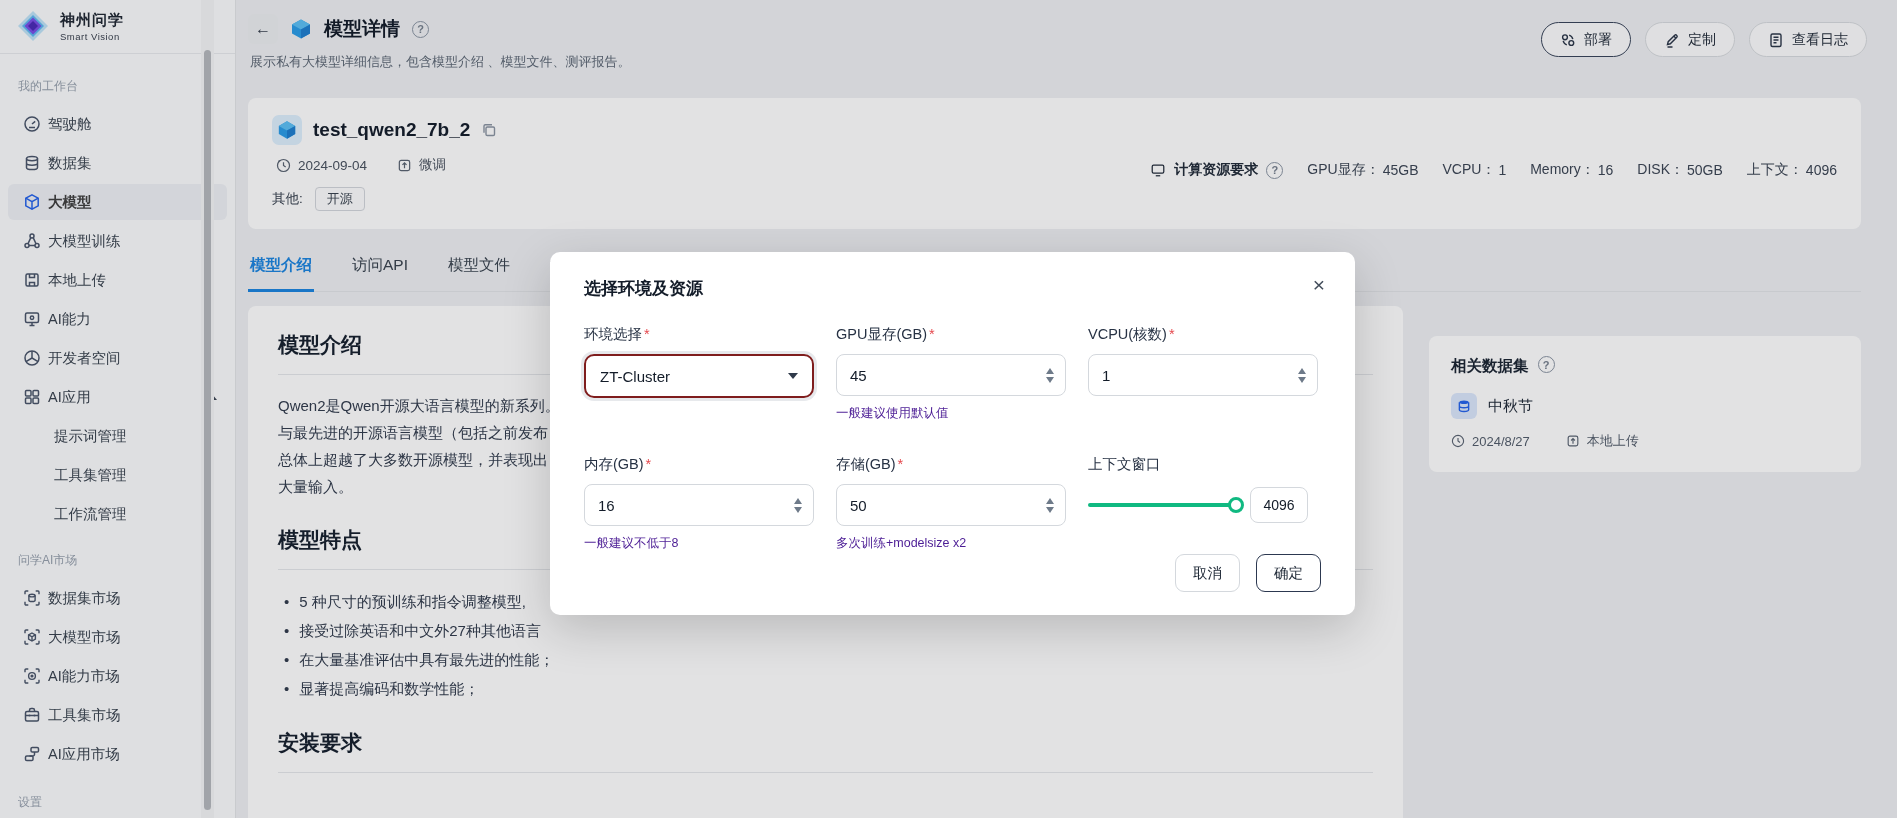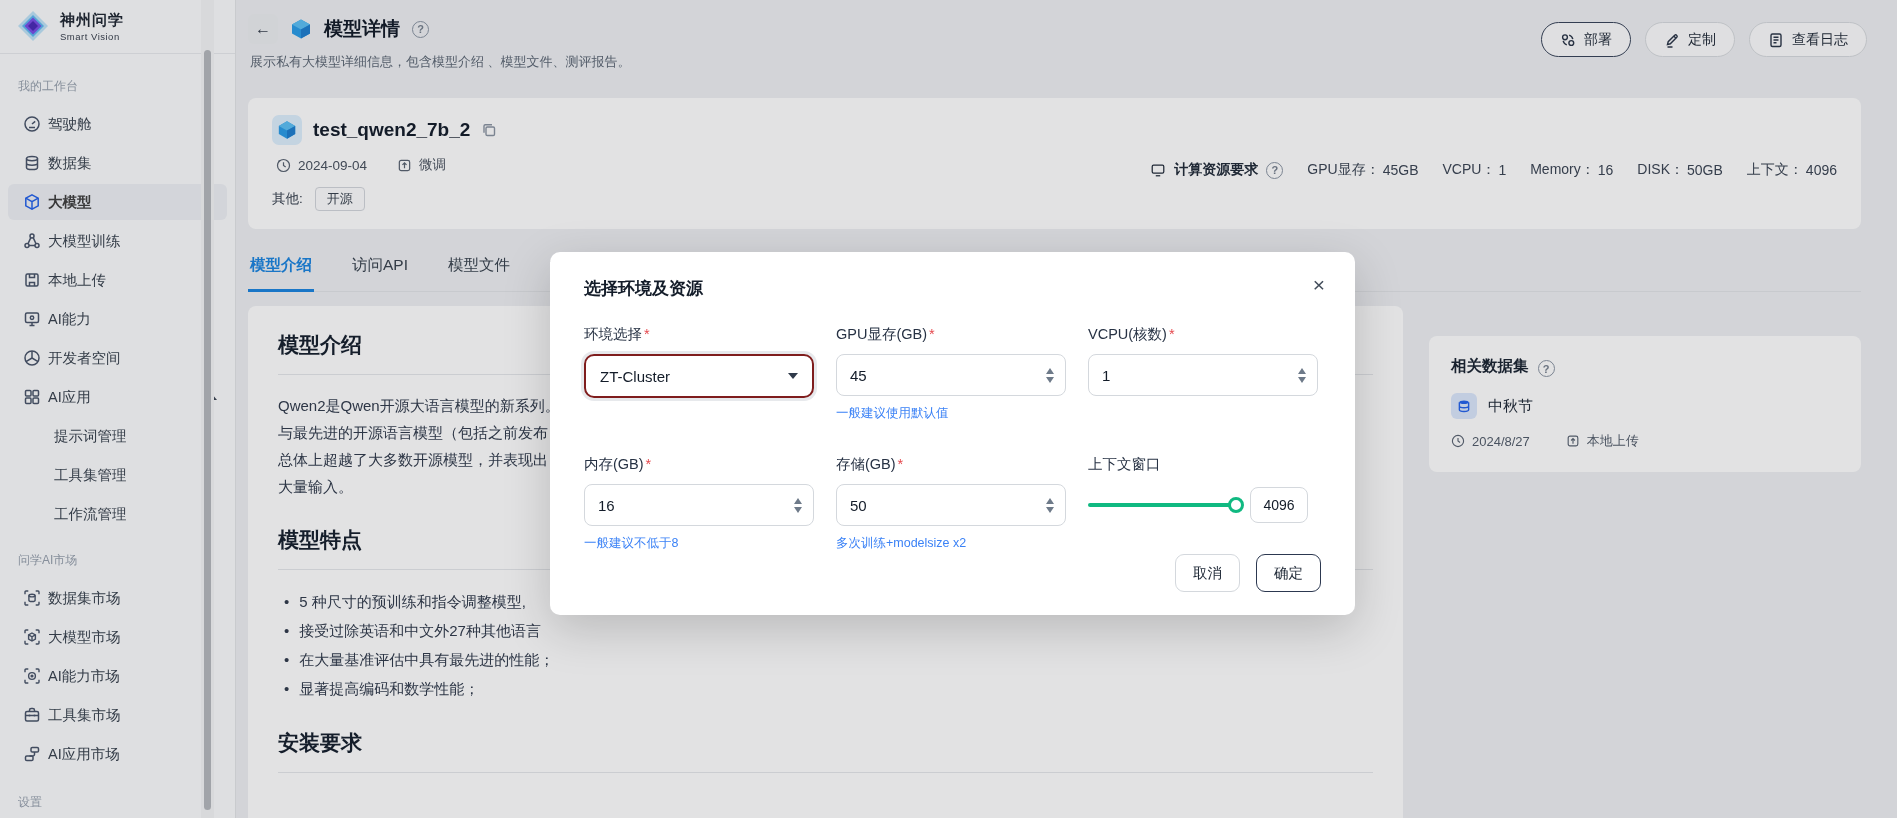--- a/index.html
+++ b/index.html
@@ -75,21 +75,21 @@
   .sec-h { font-size:21px; font-weight:700; color:#16202e; padding-bottom:15px;
     border-bottom:1px solid #e5e7eb; margin-bottom:17px; }
   .para-line { font-size:15px; line-height:27px; color:#323c4d; }
   .bullets { margin:2px 0 26px 6px; }
   .bullet { display:flex; gap:10px; font-size:15px; line-height:29px; color:#323c4d; }
   .bullet::before { content:"•"; color:#323c4d; font-size:15px; }
   .sec-gap { height:26px; }
 
   
   .related-card { flex:1; background:#fff; border-radius:8px; padding:20px 22px 22px; margin-top:30px; }
-  .rel-title-row { display:flex; align-items:flex-end; gap:9px; font-size:15.5px; font-weight:700; color:#1b2533; }
+  .rel-title-row { display:flex; align-items:flex-start; gap:9px; font-size:15.5px; font-weight:700; color:#1b2533; }
   .rel-item { display:flex; align-items:center; gap:11px; margin-top:16px; font-size:15px; color:#222c3a; }
   .db-badge { width:26px; height:26px; background:#dbe7fc; border-radius:6px;
     display:flex; align-items:center; justify-content:center; }
   .rel-meta { display:flex; align-items:center; gap:36px; margin-top:13px; font-size:13px; color:#535d6b; }
 
   
   .backdrop { position:fixed; inset:0; background:rgba(13,18,28,0.12); z-index:40; }
   .modal { position:fixed; left:550px; top:252px; width:805px; height:363px; background:#fff;
     border-radius:10px; box-shadow:0 14px 48px rgba(0,0,0,.18); z-index:50; padding:25px 34px; }
   .modal-title { font-size:17px; font-weight:700; color:#131c29; }
@@ -102,21 +102,21 @@
     padding:0 14px; font-size:15px; color:#131c29; box-shadow:0 0 0 3px rgba(91,107,126,.15); cursor:pointer; }
   .select-caret { width:0; height:0; margin-left:auto; border-left:5.5px solid transparent;
     border-right:5.5px solid transparent; border-top:6.5px solid #2f3a4a; }
   .num-box { position:relative; height:42px; border:1px solid #d4d8dd; border-radius:8px; background:#fff; }
   .num-box input { width:100%; height:100%; border:0; outline:none; background:transparent;
     padding:0 30px 0 13px; font-size:15px; color:#131c29; font-family:inherit; }
   .stepper { position:absolute; right:11px; top:0; height:100%; display:flex; flex-direction:column;
     justify-content:center; gap:3px; cursor:pointer; }
   .st-up { width:0; height:0; border-left:4.5px solid transparent; border-right:4.5px solid transparent; border-bottom:6px solid #6e7a89; }
   .st-dn { width:0; height:0; border-left:4.5px solid transparent; border-right:4.5px solid transparent; border-top:6px solid #6e7a89; }
-  .help-text { margin-top:9px; font-size:12.5px; color:#3b82f6; }
+  .help-text { margin-top:9px; font-size:12.5px; color:#4c1d95; }
   .row2 { margin-top:33px; }
   .slider-row { display:flex; align-items:center; gap:14px; height:42px; }
   .slider-track { position:relative; width:148px; height:4px; background:#10b981; border-radius:2px; cursor:pointer; }
   .slider-handle { position:absolute; right:-8px; top:50%; transform:translateY(-50%); width:16px; height:16px;
     border:3.5px solid #10b981; background:#fff; border-radius:50%; cursor:grab; }
   .ctx-box { width:58px; height:36px; border:1px solid #d4d8dd; border-radius:8px; }
   .ctx-box input { width:100%; height:100%; border:0; outline:none; background:transparent;
     text-align:center; font-size:14px; color:#131c29; font-family:inherit; }
   .modal-footer { position:absolute; right:34px; bottom:23px; display:flex; gap:16px; }
   .btn { height:38px; padding:0 17px; border-radius:9px; background:#fff; font-size:14.5px;

